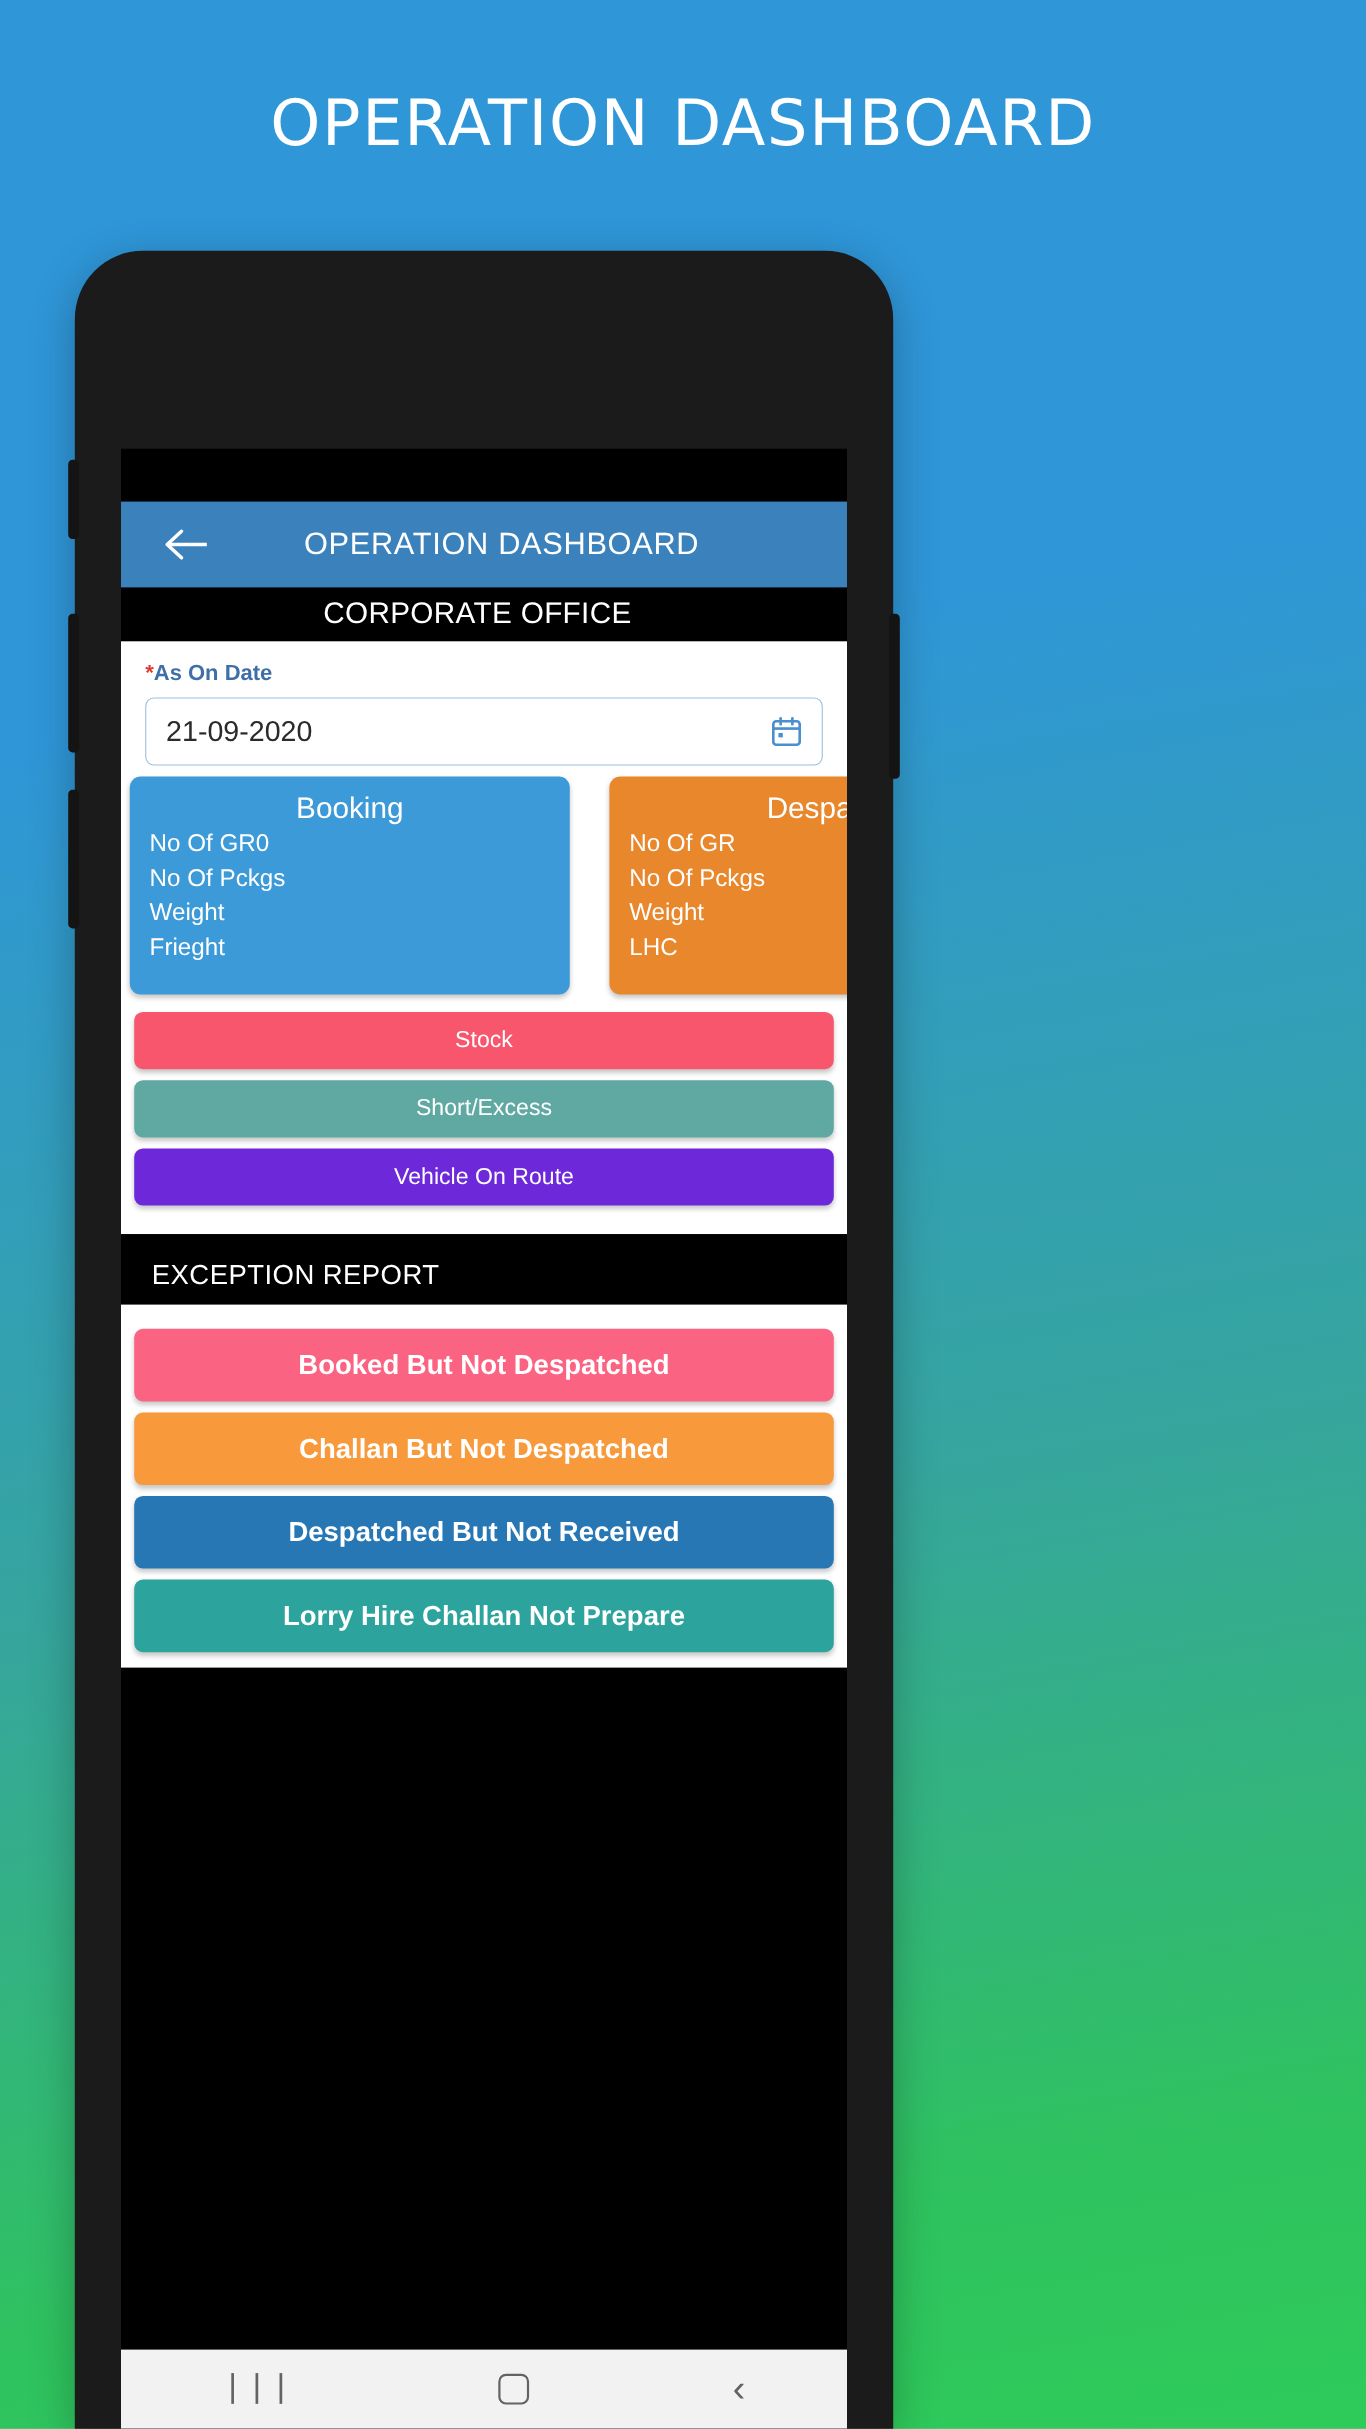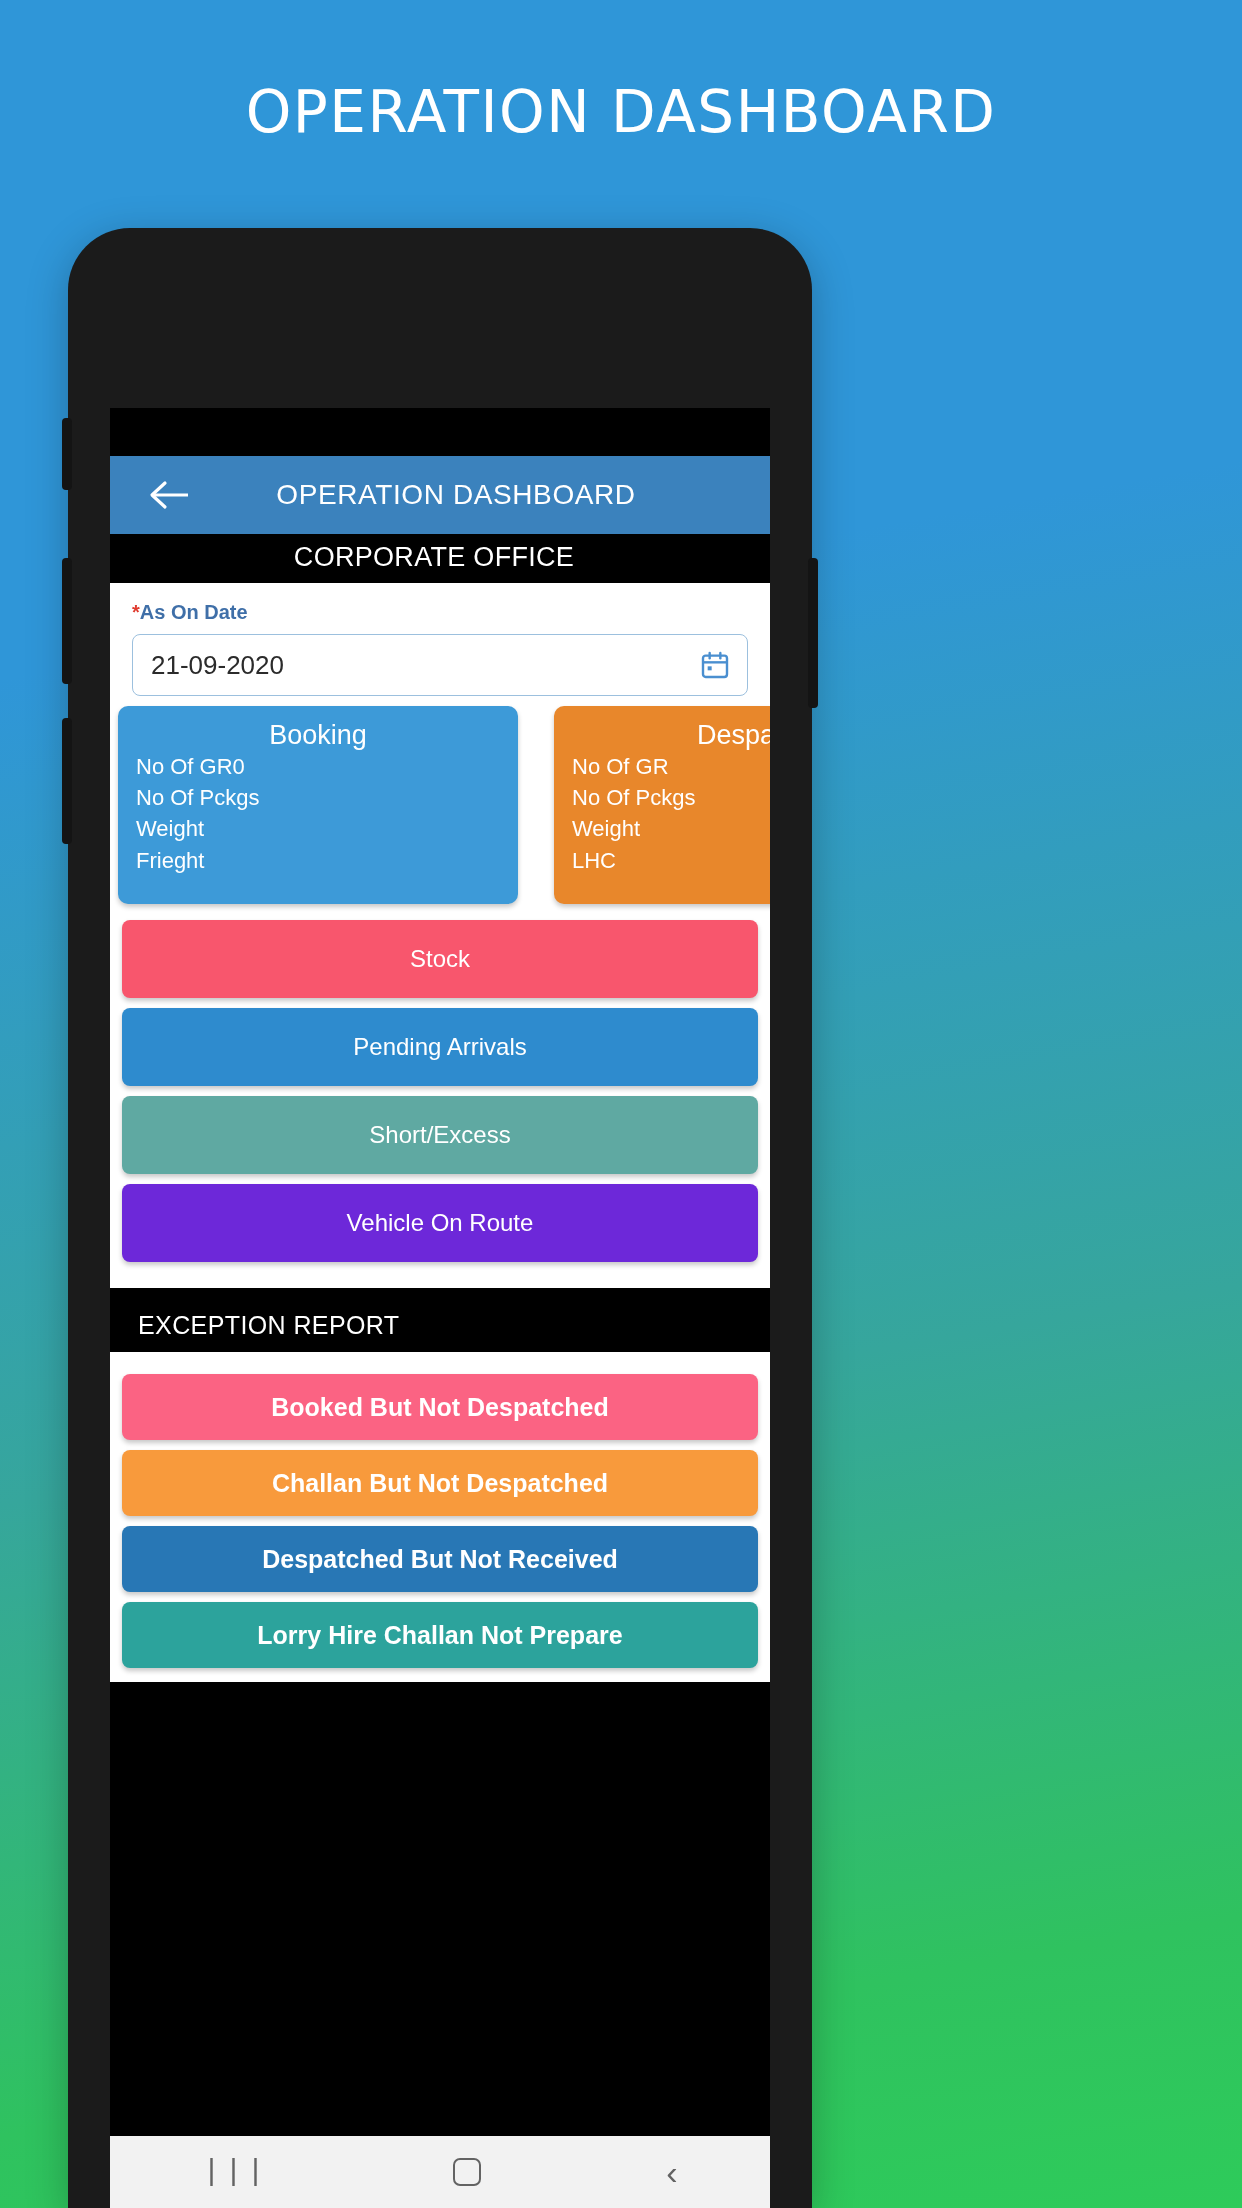--- a/index.html
+++ b/index.html
@@ -90,23 +90,23 @@
   .card-title { text-align:center; font-size:27px; margin-bottom:0; }
   .card-row {
     display:flex; justify-content:flex-start;
     font-size:22px; line-height:1.42;
   }
   .card-row .v { font-size:22px; }
 
   
   .actions { padding:6px 4px 14px 4px; }
   .action-btn {
-    margin:10px 8px; height:78px; border-radius:8px;
+    margin:10px 8px; height:52px; border-radius:8px;
     display:flex; align-items:center; justify-content:center;
-    color:#fff; font-size:24px; font-weight:400;
+    color:#fff; font-size:21px; font-weight:400;
     box-shadow:0 3px 5px rgba(0,0,0,.22);
   }
 
   
   .exception-header {
     background:#000; color:#fff; font-size:25px;
     padding:23px 0 12px 28px; letter-spacing:.4px;
   }
   .exception-list { background:#fff; padding:12px 4px 4px 4px; }
   .exception-btn {
@@ -209,21 +209,20 @@
           </div>
           <div class="card-row">
             <span>LHC</span>
             <span class="v"></span>
           </div>
         </div>
       </div>
 
       <div class="actions">
         <div class="action-btn" style="background:#f8566d">Stock</div>
-        <div class="action-btn" style="background:#2e8bce">Pending Arrivals</div>
         <div class="action-btn" style="background:#5fa9a2">Short/Excess</div>
         <div class="action-btn" style="background:#6d28d9">Vehicle On Route</div>
       </div>
     </div>
 
     <div class="exception-header">EXCEPTION REPORT</div>
     <div class="exception-list">
       <div class="exception-btn" style="background:#fb6383">Booked But Not Despatched</div>
       <div class="exception-btn" style="background:#f89a3c">Challan But Not Despatched</div>
       <div class="exception-btn" style="background:#2877b5">Despatched But Not Received</div>

